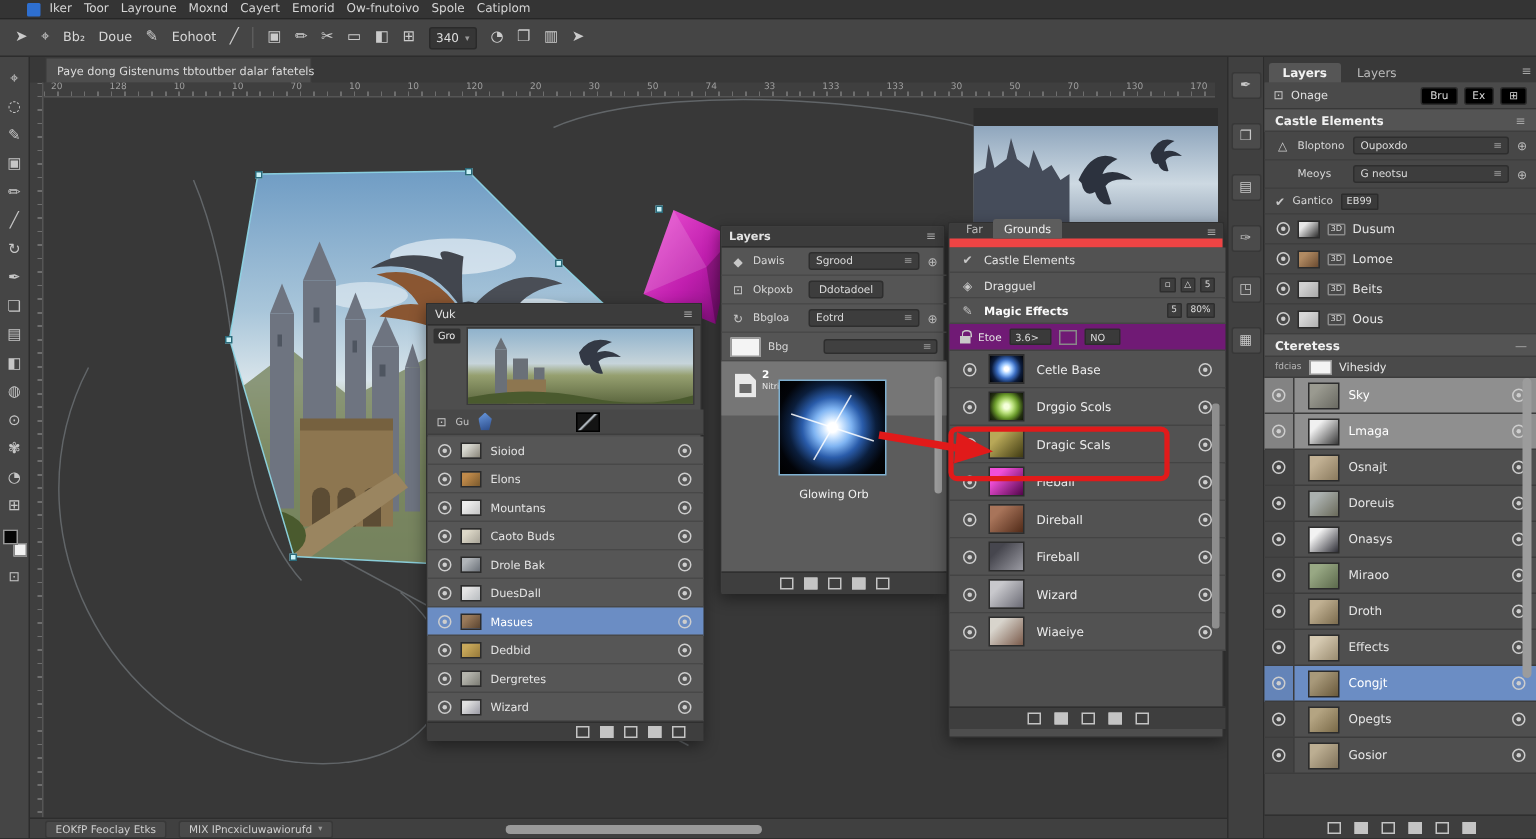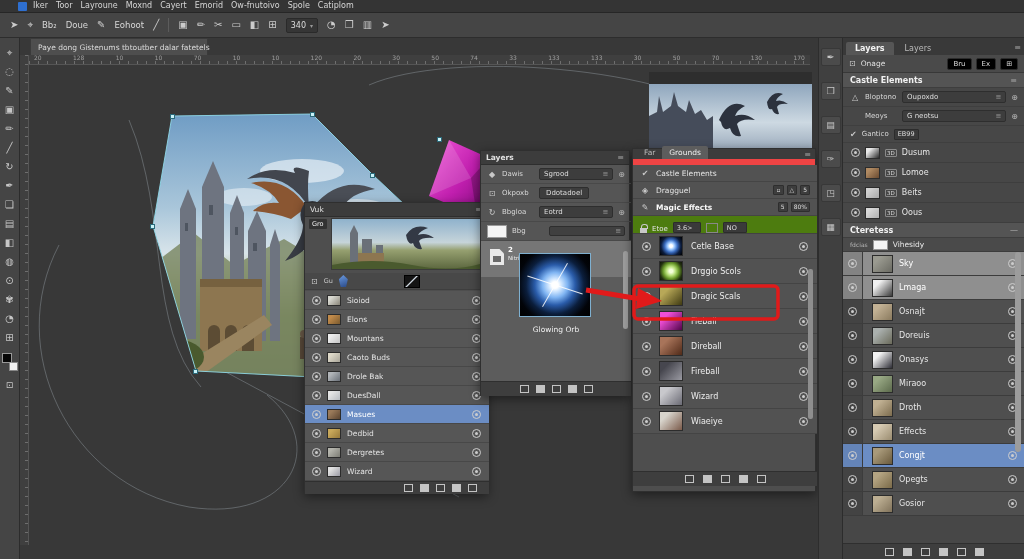--- a/index.html
+++ b/index.html
@@ -92,21 +92,21 @@
   .st-selected .lname{color:#fff}
   .st-selected .eyecell{background:rgba(0,0,0,.06) !important}
   .st-lighter{background:#8f8f8f !important}
   .st-lighter .lname{color:#fff}
   .st-lighter .eyecell{background:rgba(0,0,0,.08) !important}
   .st-light2{background:#9c9c9c !important}
   .st-light2 .lname{color:#fff}
   .lbadge{font-size:5.5px;color:#ddd;border:1px solid #8a8a8a;border-radius:1px;padding:0 1px;flex:none}
 
   
-  #p1{left:304px;top:202px;width:184px;height:292px;z-index:10}
+  #p1{left:284px;top:202px;width:184px;height:292px;z-index:10}
   #p1-preview{position:absolute;left:26px;top:15px;width:152px;height:52px;border:1px solid #3a3a3a;overflow:hidden}
   #p1-tag{position:absolute;left:4px;top:16px;font-size:6.5px;color:#eee;background:rgba(0,0,0,.35);
           padding:1px 3px;border-radius:1px;z-index:3}
   #p1-iconrow{position:absolute;left:0;top:70px;width:184px;height:17px;border-bottom:1px solid #3e3e3e;
               display:flex;align-items:center;gap:6px;padding:0 6px;background:#484848}
   #p1-iconrow .gi{font-size:8px;color:#c8c8c8}
   #bluepoly{width:9px;height:12px;background:linear-gradient(160deg,#6a9ae0,#2a4a88);
             clip-path:polygon(50% 0,100% 35%,80% 100%,20% 100%,0 35%)}
   #minithumb{position:absolute;left:99px;top:2px;width:16px;height:13px;background:#141414;border:1px solid #000;
              background-image:linear-gradient(135deg,transparent 42%,#cfd8e0 48%,transparent 56%)}
@@ -151,22 +151,22 @@
   #p3-tabs{height:16px;background:#3c3c3c;display:flex;align-items:flex-end;padding:0 4px;border-bottom:6px solid #ef4444}
   .p3tab{font-size:7.5px;color:#bbb;padding:2px 7px}
   .p3tab.active{background:#5d5d5d;color:#f0f0f0;border-radius:2px 2px 0 0}
   #p3-groups{position:absolute;left:0;top:16px;width:184px}
   .grow{height:17px;display:flex;align-items:center;gap:6px;padding:0 7px;background:#525252;border-bottom:1px solid #454545}
   .gicon{font-size:8px;color:#c8c8c8;width:10px;text-align:center}
   .glabel{font-size:7.5px;color:#e4e4e4}
   .grow.strong .glabel{color:#fafafa;font-weight:bold}
   .gbadges{margin-left:auto;display:flex;gap:3px}
   .gbadge{font-size:6px;color:#ddd;background:#3d3d3d;border:1px solid #2e2e2e;border-radius:1px;padding:0 2px;line-height:8px}
-  #p3-lock{position:absolute;left:0;top:67px;width:184px;height:18px;display:flex;align-items:flex-end;gap:5px;
-           padding:0 7px;background:#4d7c0f;border-bottom:1px solid #424242}
+  #p3-lock{position:absolute;left:0;top:67px;width:184px;height:18px;display:flex;align-items:center;gap:5px;
+           padding:0 7px;background:#701a75;border-bottom:1px solid #424242}
   .lockicon{width:7px;height:5px;background:#c8c8c8;position:relative;margin-top:3px;flex:none}
   .lockicon::before{content:"";position:absolute;left:1px;top:-4px;width:5px;height:4px;
                     border:1px solid #c8c8c8;border-bottom:none;border-radius:3px 3px 0 0}
   #p3-lock .glabel{font-size:7px}
   .chipfield{height:11px;background:#3a3a3a;border:1px solid #2c2c2c;border-radius:1px;
              font-size:6.5px;color:#ddd;display:flex;align-items:center;padding:0 3px}
   #p3-swatch{width:12px;height:10px;border:1px solid #888;flex:none}
   #p3-rows{position:absolute;left:0;top:85px;width:184px}
   #p3-scroll{position:absolute;right:2px;top:120px;width:5px;height:150px;background:#8e8e8e;border-radius:2px;z-index:4}
   #p3-foot{position:absolute;left:0;top:322px;width:184px;height:15px;justify-content:center;gap:9px}
@@ -883,14 +883,26 @@
         <span class="fic"></span>
         <span class="fic fill"></span>
         <span class="fic"></span>
         <span class="fic fill"></span>
         <span class="fic"></span>
         <span class="fic fill"></span>
       </div>
   </div>
   <div id="winscroll" class="abs"></div>
 
+  <div id="statusbar" class="abs">
+    <span class="schip">
+      <span>EOKfP Feoclay Etks</span>
+    </span>
+    <span class="schip">
+      <span>MIX IPncxicluwawiorufd</span>
+      <span class="chev">▾</span>
+    </span>
+    <span id="progress">
+      <span id="progress-fill" style="display: block; width: 100%;"></span>
+    </span>
+  </div>
 
 </div>
 
 </body></html>

